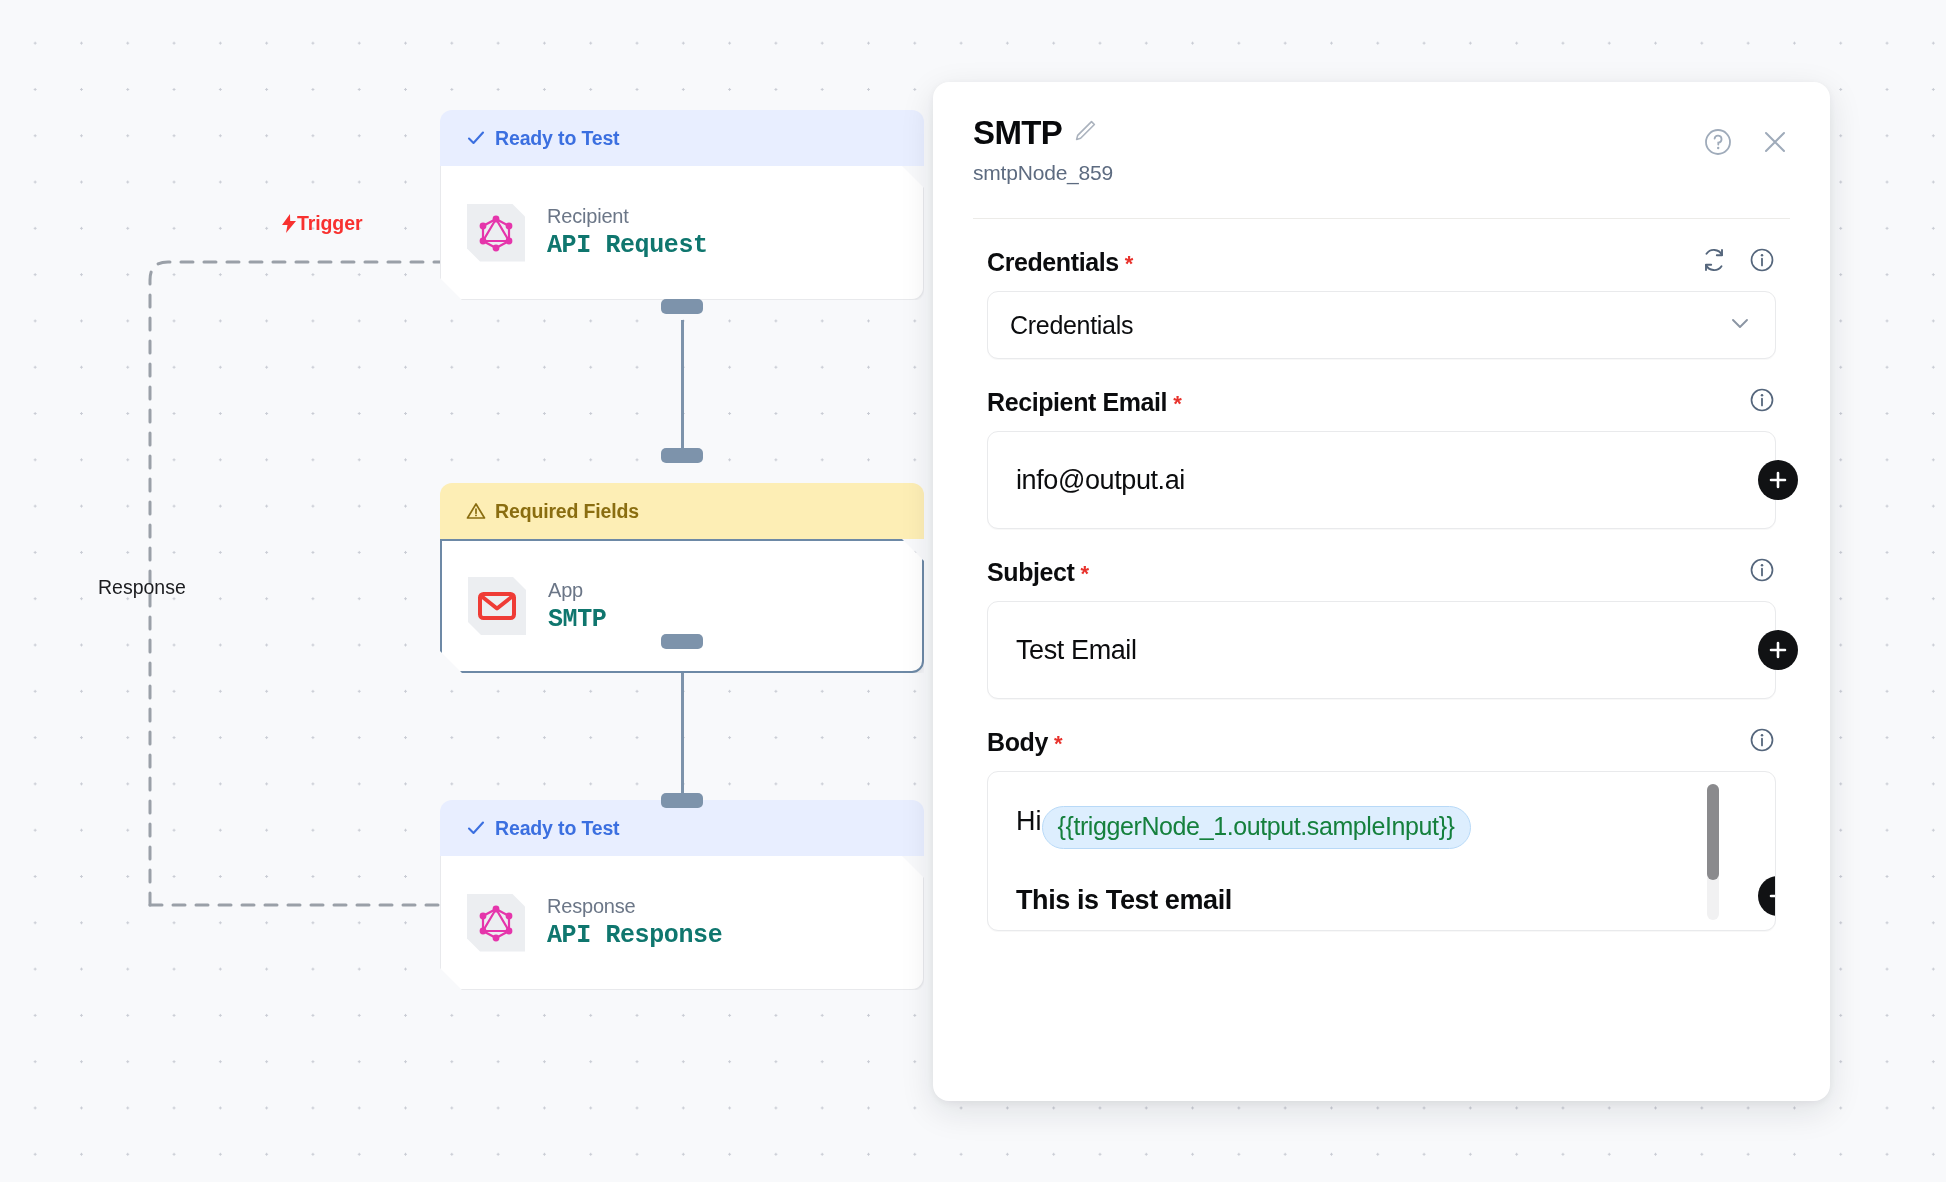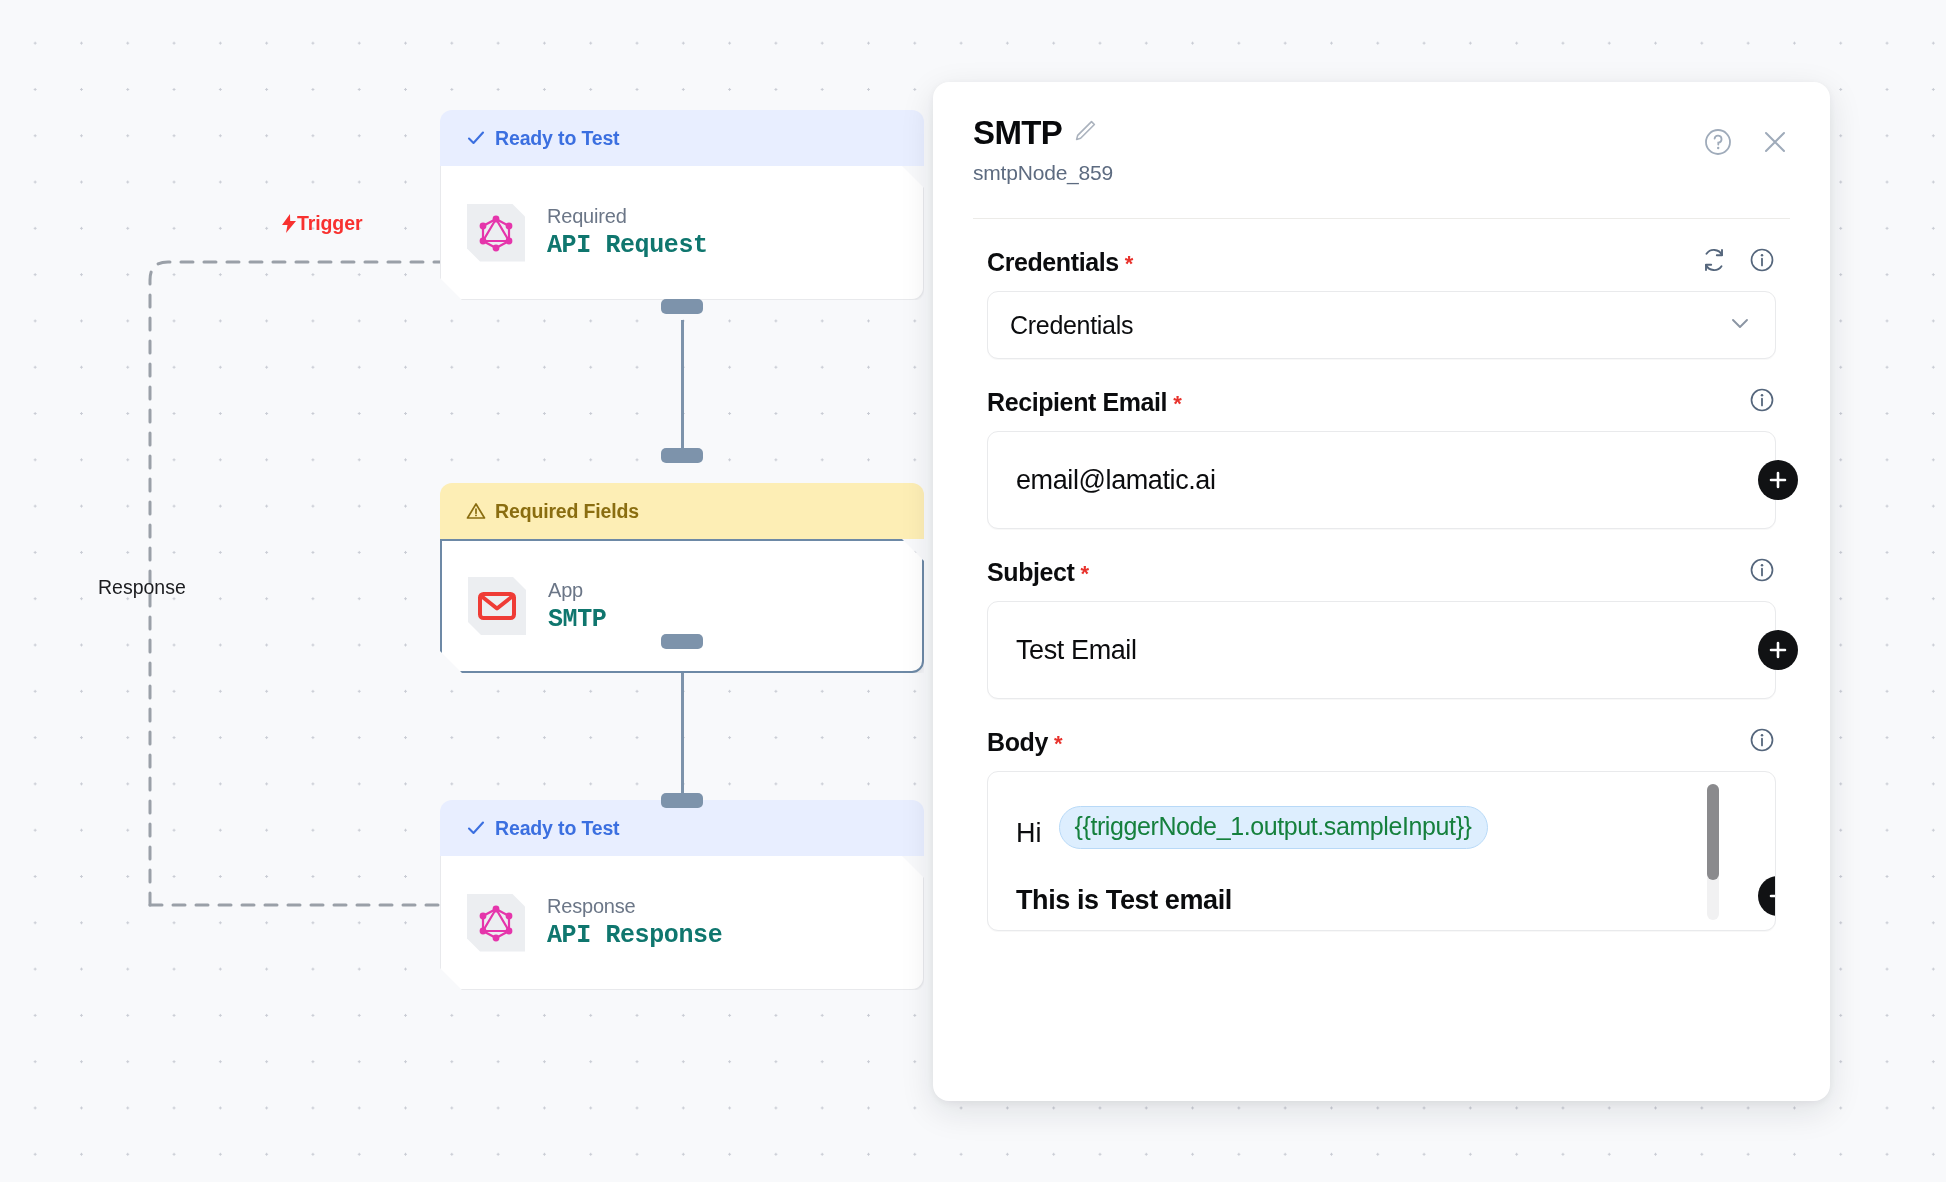--- a/index.html
+++ b/index.html
@@ -134,21 +134,21 @@
     width: 40px; height: 40px; border-radius: 50%; background: #111214;
     display: flex; align-items: center; justify-content: center; cursor: pointer;
   }
 
   .textarea-box {
     position: relative; height: 160px; border: 1px solid #e9eaec;
     border-radius: 11px; background: #fff; padding: 34px 86px 0 28px;
     overflow: hidden;
     box-shadow: 0 1px 1px rgba(16,24,40,.03);
   }
-  .ta-line { display: flex; align-items: flex-end; gap: 17px; font-size: 27px; color: #0b0c0e; }
+  .ta-line { display: flex; align-items: flex-start; gap: 0; font-size: 27px; color: #0b0c0e; }
   .var-chip {
     display: inline-block; background: #ddeefe; border: 1px solid #b8d9f7;
     color: #15803d; border-radius: 999px; padding: 5px 15px 7px;
     font-size: 25px; letter-spacing: -.4px; cursor: pointer;
   }
   .ta-line2 {
     margin-top: 36px; font-size: 27px; font-weight: 700; color: #0b0c0e;
     letter-spacing: -.4px;
   }
   .ta-scroll {
@@ -203,21 +203,21 @@
             <circle cx="18" cy="5" r="3.4"></circle>
               <circle cx="5" cy="12" r="3.4"></circle>
             <circle cx="31" cy="12" r="3.4"></circle>
               <circle cx="5" cy="27" r="3.4"></circle>
             <circle cx="31" cy="27" r="3.4"></circle>
               <circle cx="18" cy="34" r="3.4"></circle>
           </g>
         </svg>
       </div>
       <div class="node-texts">
-        <span class="node-kind">Required</span>
+        <span class="node-kind">Recipient</span>
         <span class="node-title">API Request</span>
       </div>
     </div>
     <div class="handle" style="top:189px;"></div>
   </div>
 
   <div class="node" style="left:440px; top:455px;">
     <div class="handle" style="top:-7px;"></div>
     <div class="status-banner warn">
       <svg width="20" height="20" viewBox="0 0 20 20">
@@ -354,21 +354,21 @@
             <span>
               <svg width="28" height="28" viewBox="0 0 28 28">
                 <circle cx="14" cy="14" r="10.5" fill="none" stroke="#55667c" stroke-width="1.7"></circle>
                 <circle cx="14" cy="9.2" r="1.25" fill="#55667c"></circle>
                 <path d="M14 12.7 L14 19.4" stroke="#55667c" stroke-width="1.8" stroke-linecap="round"></path>
               </svg>
             </span>
           </div>
         </div>
         <div class="input-box">
-          <span class="input-value">email@lamatic.ai</span>
+          <span class="input-value">info@output.ai</span>
           <span class="plus-btn">
             <svg width="22" height="22" viewBox="0 0 22 22">
               <path d="M11 4 L11 18 M4 11 L18 11" stroke="#ffffff" stroke-width="2.6" stroke-linecap="round"></path>
             </svg>
           </span>
         </div>
       </div>
 
       <div class="field">
         <div class="field-label-row">

